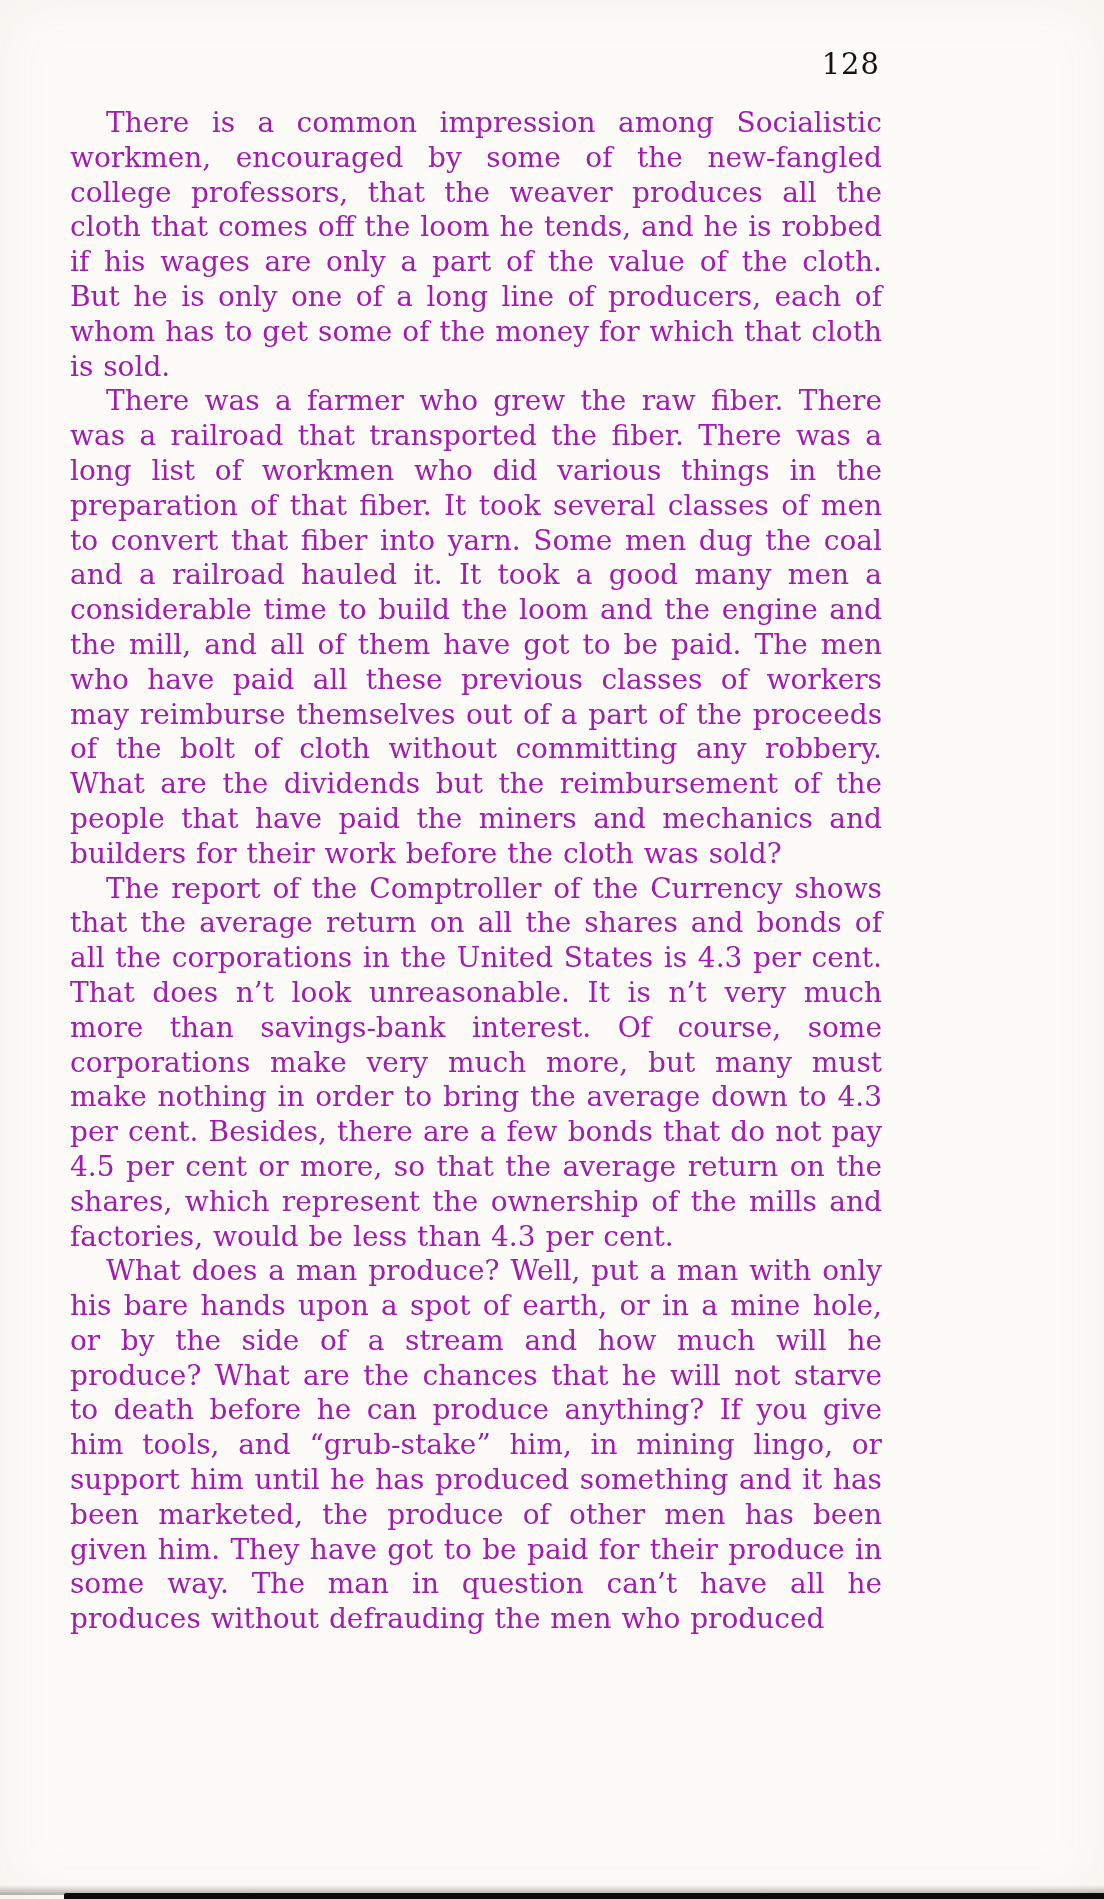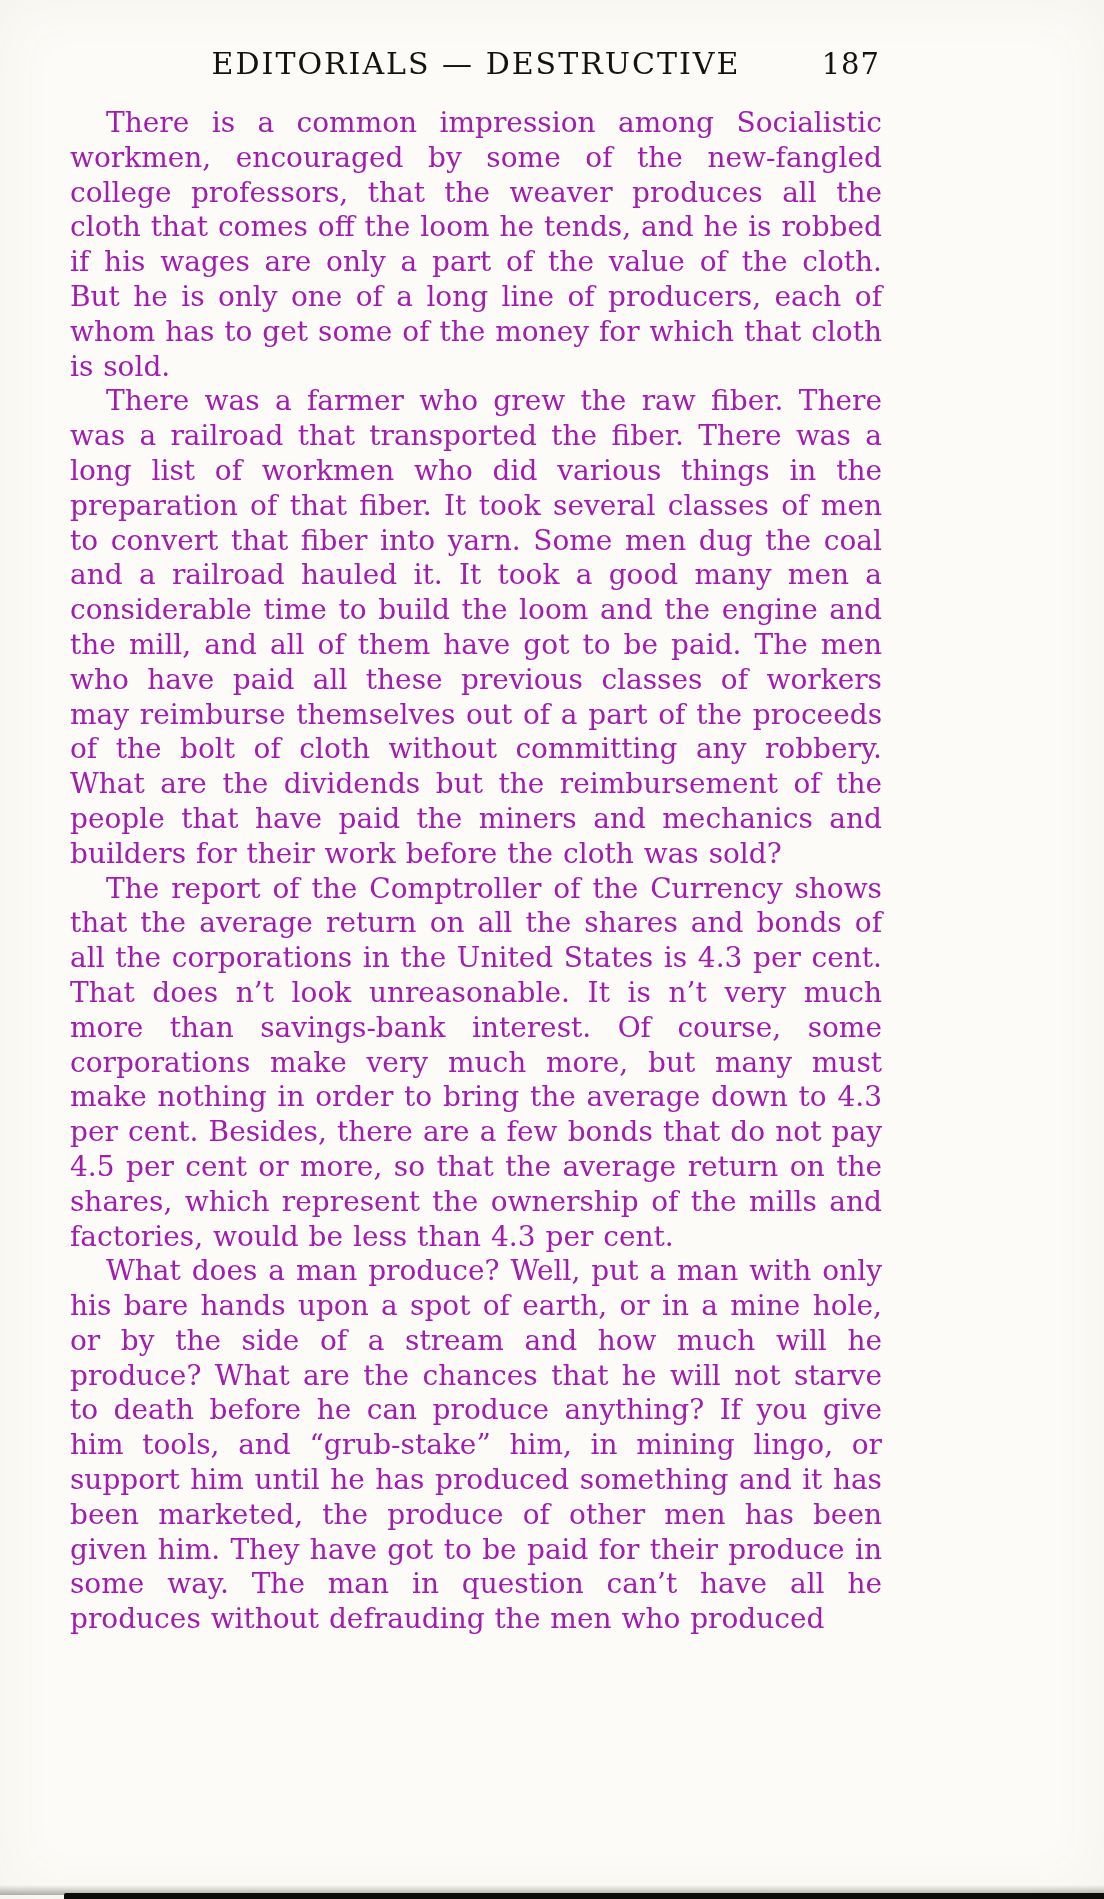--- a/index.html
+++ b/index.html
@@ -83,22 +83,21 @@
   }
 </style>
 </head>
 <body>
 
 <div class="scan-page">
 
   <div class="text-block">
 
     <header class="page-header">
-      <span class="running-title">EDITORIALS — DESTRUCTIVE</span>
-      <span class="page-number">187</span>
+      <span class="page-number">128</span>
     </header>
 
     <main class="page-body">
       <p>There is a common impression among Socialistic workmen, encouraged by some of the new-fangled college professors, that the weaver produces all the cloth that comes off the loom he tends, and he is robbed if his wages are only a part of the value of the cloth.  But he is only one of a long line of producers, each of whom has to get some of the money for which that cloth is sold.</p>
       <p>There was a farmer who grew the raw fiber.  There was a railroad that transported the fiber.  There was a long list of workmen who did various things in the preparation of that fiber.  It took several classes of men to convert that fiber into yarn.  Some men dug the coal and a railroad hauled it.  It took a good many men a considerable time to build the loom and the engine and the mill, and all of them have got to be paid.  The men who have paid all these previous classes of workers may reimburse themselves out of a part of the proceeds of the bolt of cloth without committing any robbery.  What are the dividends but the reimbursement of the people that have paid the miners and mechanics and builders for their work before the cloth was sold?</p>
       <p>The report of the Comptroller of the Currency shows that the average return on all the shares and bonds of all the corporations in the United States is 4.3 per cent.  That does n’t look unreasonable.  It is n’t very much more than savings-bank interest.  Of course, some corporations make very much more, but many must make nothing in order to bring the average down to 4.3 per cent.  Besides, there are a few bonds that do not pay 4.5 per cent or more, so that the average return on the shares, which represent the ownership of the mills and factories, would be less than 4.3 per cent.</p>
       <p>What does a man produce?  Well, put a man with only his bare hands upon a spot of earth, or in a mine hole, or by the side of a stream and how much will he produce?  What are the chances that he will not starve to death before he can produce anything?  If you give him tools, and “grub-stake” him, in mining lingo, or support him until he has produced something and it has been marketed, the produce of other men has been given him.  They have got to be paid for their produce in some way.  The man in question can’t have all he produces without defrauding the men who produced</p>
     </main>
 
   </div>

